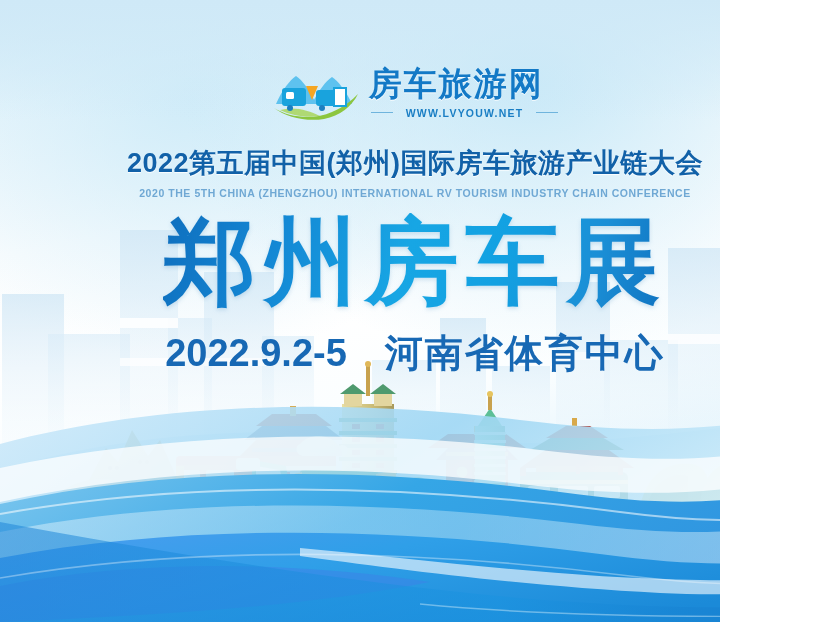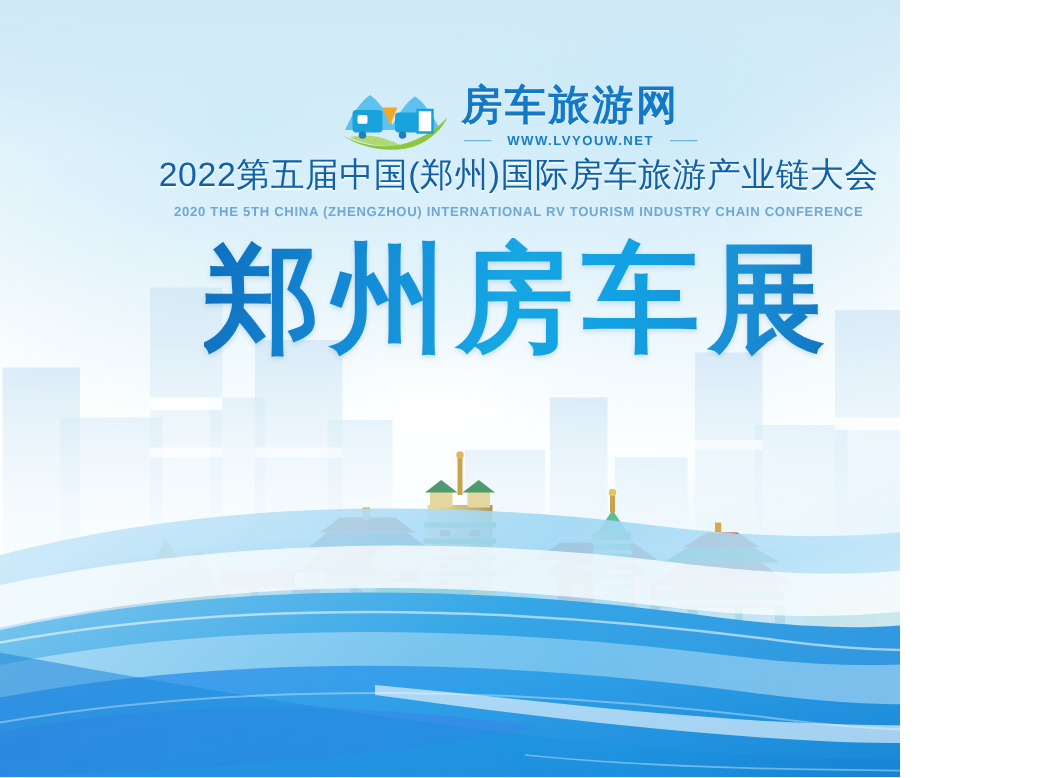--- a/index.html
+++ b/index.html
@@ -67,21 +67,22 @@
     width:100%; margin-top:5px; padding-left:2px;text-align:right;
   }
   .logo-url-row .dash { flex:0 0 22px; height:1px; background:#6fb4dd; }
   .logo-url {
     font-size:10.5px; font-weight:bold; letter-spacing:1.2px; color:#1a7ec4;
     white-space:nowrap;
   }
 
   
   .conf-cn {
-    font-size:27px; font-weight:normal; letter-spacing:.5px;
+    margin-top:23px;
+    font-size:27px; font-weight:bold; letter-spacing:.5px;
     color:#1161a8; white-space:nowrap;
     text-shadow:0 1px 1px rgba(255,255,255,.9);
   }
   .conf-en {
     margin-top:6px;
     font-size:10.5px; font-weight:bold; letter-spacing:.55px;
     color:#6fa8d4; white-space:nowrap;
   }
 
   
@@ -440,15 +441,19 @@
           <span class="dash"></span>
         </div>
       </div>
     </div>
 
     <div class="conf-cn">2022第五届中国(郑州)国际房车旅游产业链大会</div>
     <div class="conf-en">2020 THE 5TH CHINA (ZHENGZHOU) INTERNATIONAL RV TOURISM INDUSTRY CHAIN CONFERENCE</div>
 
     <div class="headline">郑州房车展</div>
 
+    <div class="dateline">
+      <span class="date-txt">2022.9.2-5</span>
+      <span class="venue-txt">河南省体育中心</span>
+    </div>
 
   </div>
 </div>
 
 </body></html>

